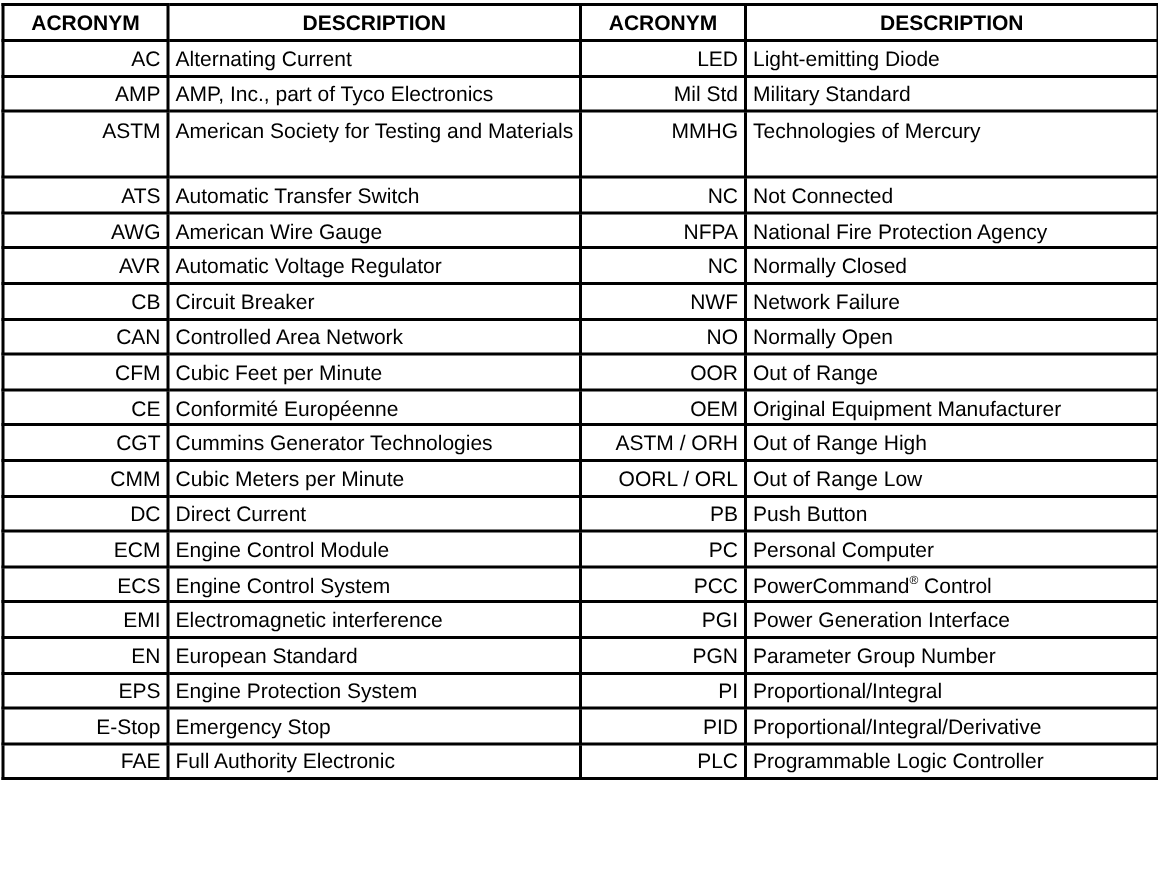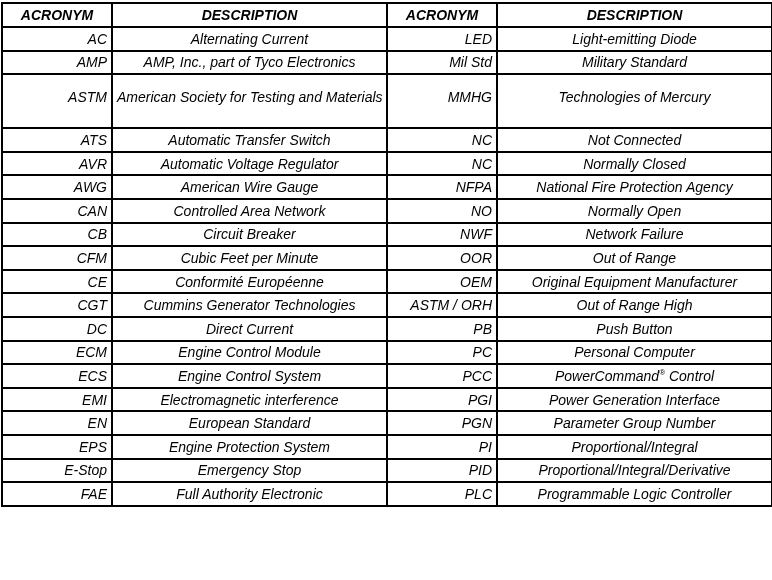--- a/index.html
+++ b/index.html
@@ -1,37 +1,36 @@
 <!DOCTYPE html>
 <html><head>
 <meta charset="utf-8">
 <style>
   html, body { margin: 0; padding: 0; background: #ffffff; }
   body { width: 772px; height: 580px; overflow: hidden; font-family: "Liberation Sans", sans-serif; color: #000; }
   table.acr {
     position: absolute; left: 1px; top: 2px;
     border-collapse: collapse; table-layout: fixed;
     width: 770px;
-    font-style: italic;
   }
   table.acr td, table.acr th {
     border: 2px solid #000;
     padding: 0 4px;
     font-size: 14px;
     line-height: 14px;
     height: 21.6px;
     vertical-align: middle;
     overflow: hidden;
     white-space: nowrap;
   }
   table.acr th { font-weight: bold; text-align: center; height: 22px; }
   td.ac { text-align: right; }
-  td.de { text-align: center; }
+  td.de { text-align: left; }
   td.wrap { white-space: normal; line-height: 14px; }
-  tr.tall td { height: 37px; vertical-align: top; padding-top: 15px; margin-top: 48px; }
+  tr.tall td { height: 37px; vertical-align: top; padding-top: 5px; margin-top: 48px; }
   sup { font-size: 8px; line-height: 0; }
 </style>
 </head>
 <body>
 
 <table class="acr">
   <colgroup>
     <col style="width:110px">
     <col style="width:275px">
     <col style="width:110px">
@@ -64,60 +63,66 @@
         <td class="ac">MMHG</td>
         <td class="de">Technologies of Mercury</td>
       </tr>
       <tr>
         <td class="ac">ATS</td>
         <td class="de">Automatic Transfer Switch</td>
         <td class="ac">NC</td>
         <td class="de">Not Connected</td>
       </tr>
       <tr>
+        <td class="ac">AWG</td>
+        <td class="de">American Wire Gauge</td>
+        <td class="ac">NFPA</td>
+        <td class="de">National Fire Protection Agency</td>
+      </tr>
+      <tr>
         <td class="ac">AVR</td>
         <td class="de">Automatic Voltage Regulator</td>
         <td class="ac">NC</td>
         <td class="de">Normally Closed</td>
       </tr>
       <tr>
-        <td class="ac">AWG</td>
-        <td class="de">American Wire Gauge</td>
-        <td class="ac">NFPA</td>
-        <td class="de">National Fire Protection Agency</td>
+        <td class="ac">CB</td>
+        <td class="de">Circuit Breaker</td>
+        <td class="ac">NWF</td>
+        <td class="de">Network Failure</td>
       </tr>
       <tr>
         <td class="ac">CAN</td>
         <td class="de">Controlled Area Network</td>
         <td class="ac">NO</td>
         <td class="de">Normally Open</td>
-      </tr>
-      <tr>
-        <td class="ac">CB</td>
-        <td class="de">Circuit Breaker</td>
-        <td class="ac">NWF</td>
-        <td class="de">Network Failure</td>
       </tr>
       <tr>
         <td class="ac">CFM</td>
         <td class="de">Cubic Feet per Minute</td>
         <td class="ac">OOR</td>
         <td class="de">Out of Range</td>
       </tr>
       <tr>
         <td class="ac">CE</td>
         <td class="de">Conformité Européenne</td>
         <td class="ac">OEM</td>
         <td class="de">Original Equipment Manufacturer</td>
       </tr>
       <tr>
         <td class="ac">CGT</td>
         <td class="de">Cummins Generator Technologies</td>
         <td class="ac">ASTM / ORH</td>
         <td class="de">Out of Range High</td>
+      </tr>
+      <tr>
+        <td class="ac">CMM</td>
+        <td class="de">Cubic Meters per Minute</td>
+        <td class="ac">OORL / ORL</td>
+        <td class="de">Out of Range Low</td>
       </tr>
       <tr>
         <td class="ac">DC</td>
         <td class="de">Direct Current</td>
         <td class="ac">PB</td>
         <td class="de">Push Button</td>
       </tr>
       <tr>
         <td class="ac">ECM</td>
         <td class="de">Engine Control Module</td>

